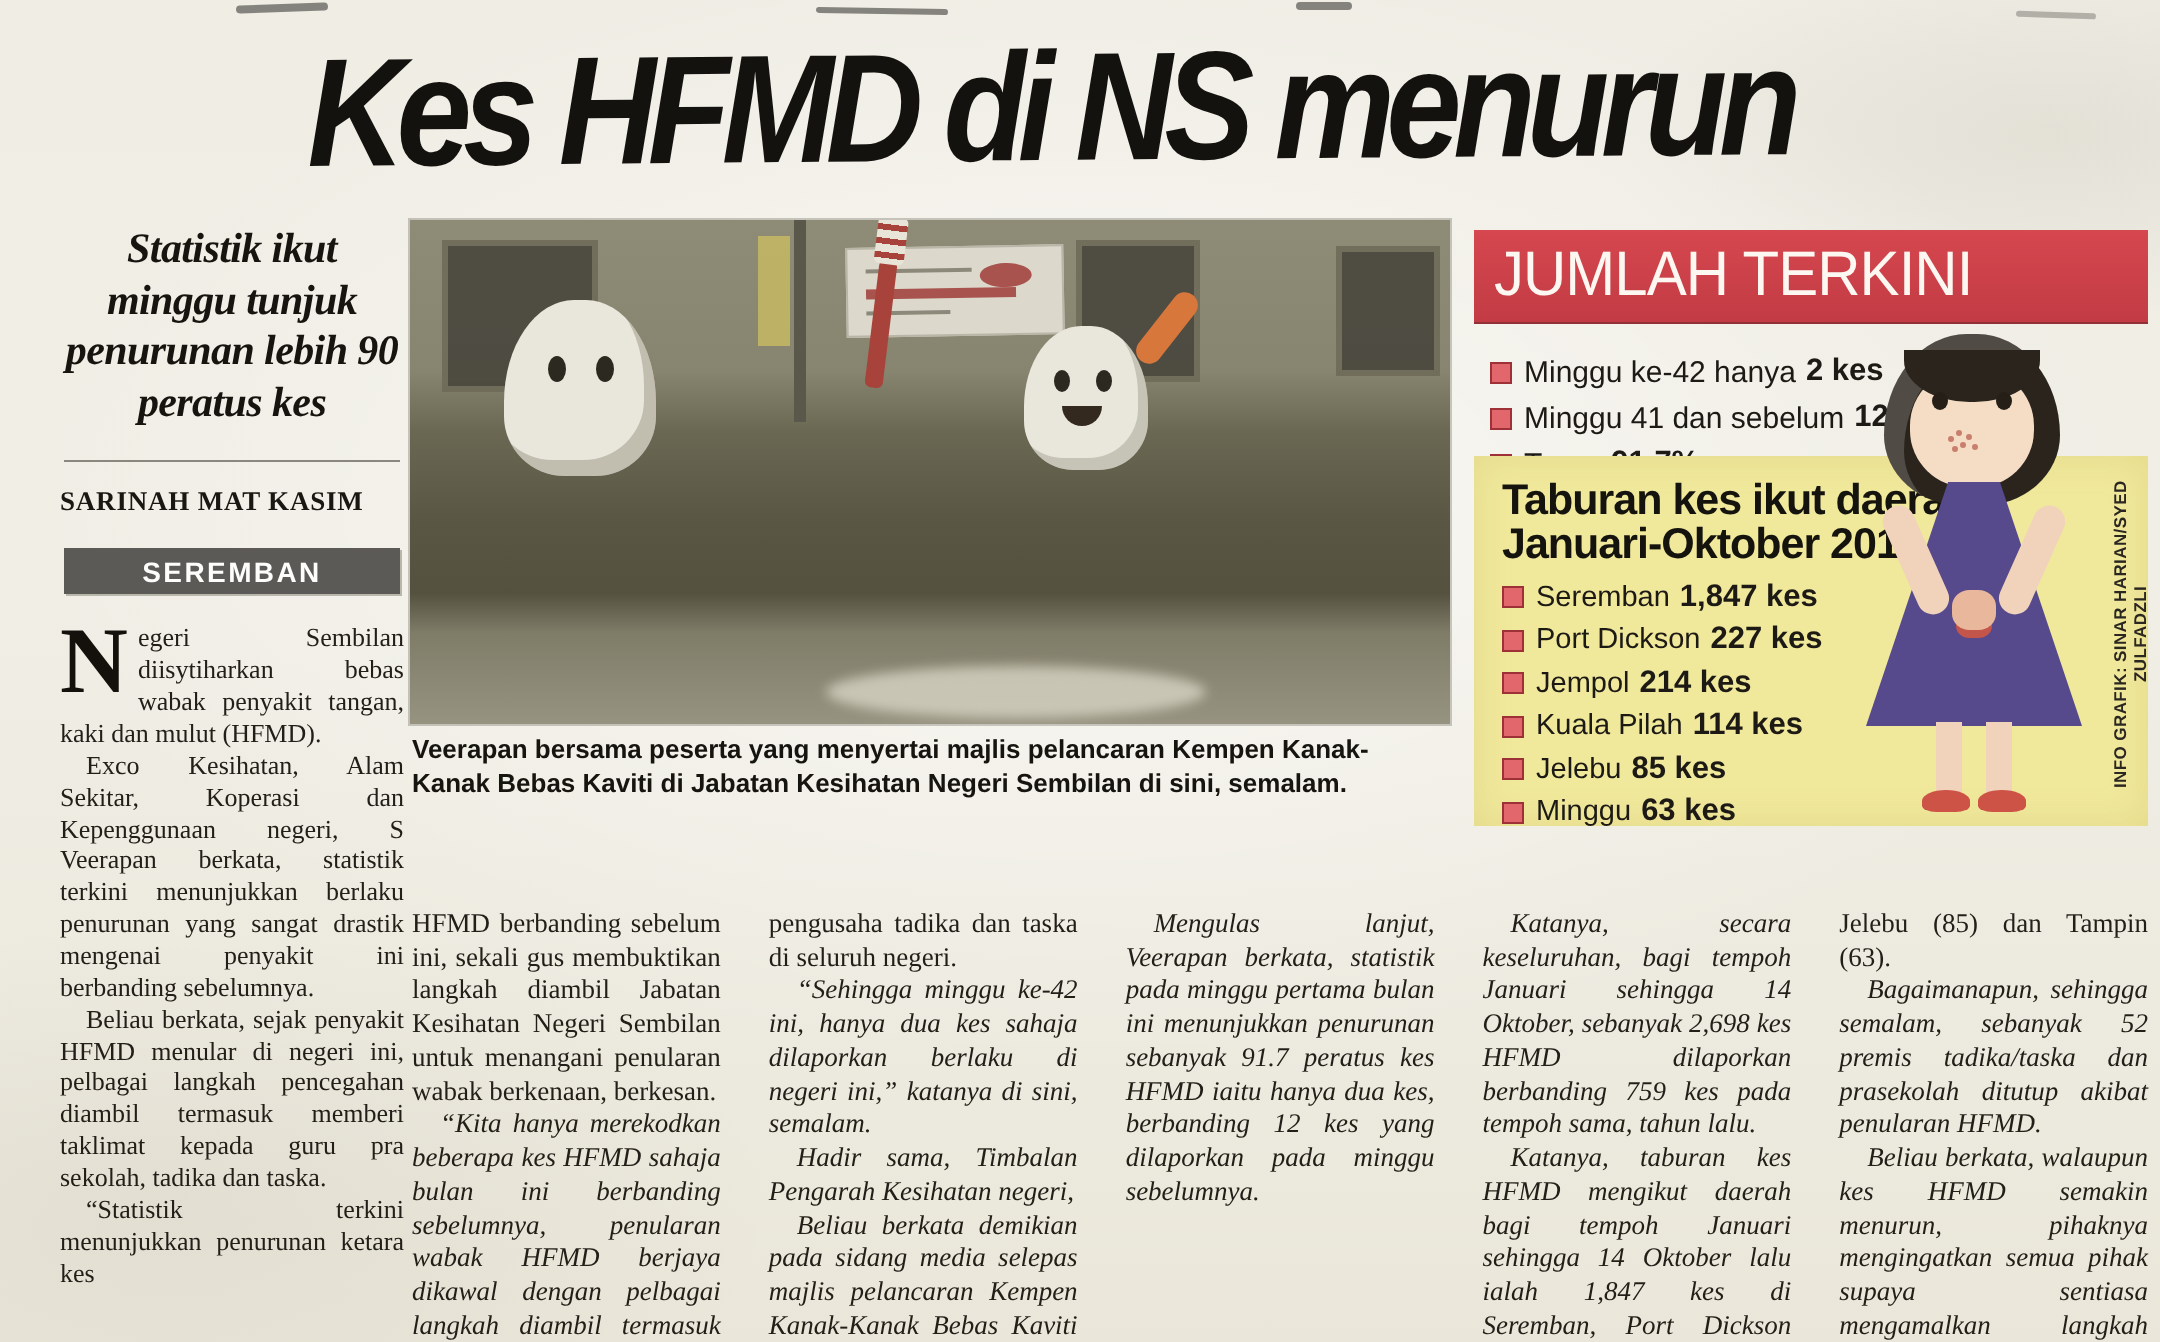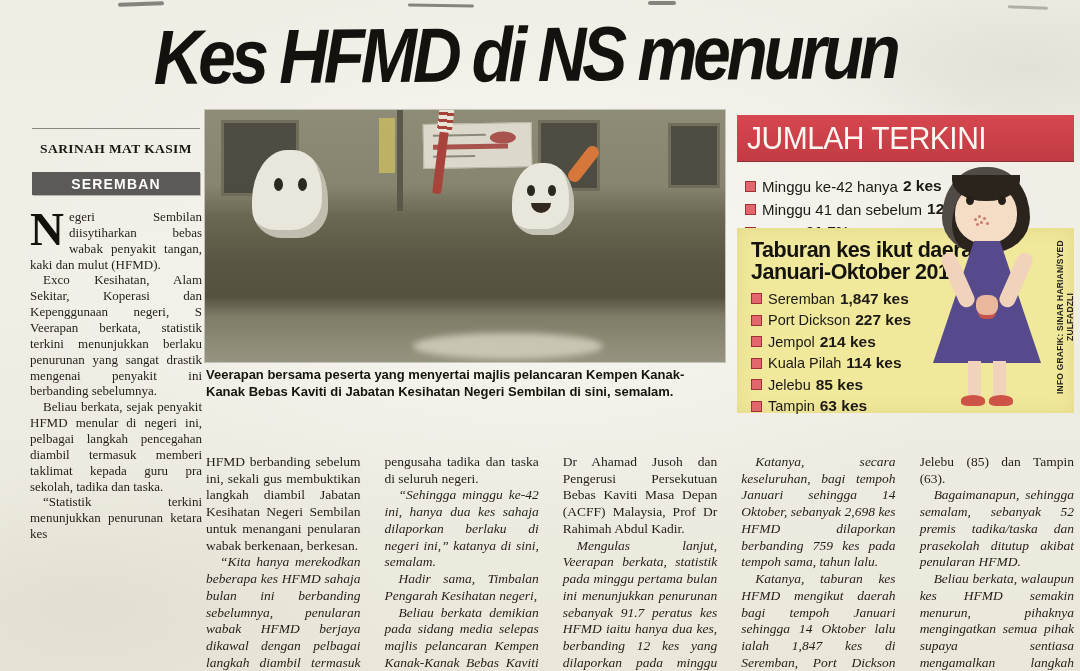--- a/index.html
+++ b/index.html
@@ -31,21 +31,21 @@
   }
 
   
   .col-left { position:absolute; left:30px; top:112px; width:172px; }
   .standfirst {
     font-style:italic; font-weight:bold; font-size:21px; line-height:1.22;
     text-align:center; color:#17140f; letter-spacing:-.3px;
   }
   .rule { border:none; border-top:1.5px solid #8a877e; margin:16px 2px 12px; }
   .byline {
-    text-align:center; font-weight:bold; font-size:13.5px; letter-spacing:.4px; color:#1a1712;
+    text-align:left; font-weight:bold; font-size:13.5px; letter-spacing:.4px; color:#1a1712;
   }
   .dateline {
     margin:15px 2px 14px; background:#5b5a56; color:#fdfdfb;
     font-family:"Liberation Sans", sans-serif; font-weight:bold;
     font-size:14px; letter-spacing:1.2px; text-align:center; padding:4px 0 3px;
     box-shadow:1px 1px 0 #b9b6ab;
   }
   .bodytext p {
     font-size:13px; line-height:1.22; text-align:justify; color:#221e18;
   }
@@ -177,20 +177,21 @@
 <div class="paper">
 
   <div class="tear" style="left:118px; top:2px; width:46px; height:4px; transform:rotate(-2deg);"></div>
   <div class="tear" style="left:408px; top:4px; width:66px; height:3px; transform:rotate(1deg);"></div>
   <div class="tear" style="left:648px; top:1px; width:28px; height:4px;"></div>
   <div class="tear" style="left:1008px; top:6px; width:40px; height:3px; transform:rotate(2deg); opacity:.3;"></div>
 
   <h1 class="headline">Kes HFMD di NS menurun</h1>
 
   <div class="col-left">
+    <div class="standfirst">Statistik ikut minggu tunjuk penurunan lebih 90 peratus kes</div>
     <hr class="rule">
     <div class="byline">SARINAH MAT KASIM</div>
     <div class="dateline">SEREMBAN</div>
     <div class="bodytext">
         <p><span class="dropcap">N</span>egeri Sembilan diisytiharkan bebas wabak penyakit tangan, kaki dan mulut (HFMD).</p>
         <p class="ind">Exco Kesihatan, Alam Sekitar, Koperasi dan Kepenggunaan negeri, S Veerapan berkata, statistik terkini menunjukkan berlaku penurunan yang sangat drastik mengenai penyakit ini berbanding sebelumnya.</p>
         <p class="ind">Beliau berkata, sejak penyakit HFMD menular di negeri ini, pelbagai langkah pencegahan diambil termasuk memberi taklimat kepada guru pra sekolah, tadika dan taska.</p>
         <p class="ind">“Statistik terkini menunjukkan penurunan ketara kes</p>
       </div>
   </div>
@@ -364,21 +365,21 @@
             <span>Kuala Pilah</span>
             <b>114 kes</b>
           </div>
           <div class="stat-row">
             <span class="sq"></span>
             <span>Jelebu</span>
             <b>85 kes</b>
           </div>
           <div class="stat-row">
             <span class="sq"></span>
-            <span>Tampin</span>
+            <span>Minggu</span>
             <b>63 kes</b>
           </div>
         </div>
     </div>
     <div class="girl">
       <div class="hair"></div>
       <div class="face"></div>
       <div class="bangs"></div>
       <span class="eye" style="left:38px;"></span>
       <span class="eye" style="left:70px;"></span>
@@ -400,21 +401,20 @@
         <p>HFMD berbanding sebelum ini, sekali gus membuktikan langkah diambil Jabatan Kesihatan Negeri Sembilan untuk menangani penularan wabak berkenaan, berkesan.</p>
         <p class="ind">“Kita hanya merekodkan beberapa kes HFMD sahaja bulan ini berbanding sebelumnya, penularan wabak HFMD berjaya dikawal dengan pelbagai langkah diambil termasuk kempen berterusan membabitkan</p>
       </div>
     <div class="bcol">
         <p>pengusaha tadika dan taska di seluruh negeri.</p>
         <p class="ind">“Sehingga minggu ke-42 ini, hanya dua kes sahaja dilaporkan berlaku di negeri ini,” katanya di sini, semalam.</p>
         <p class="ind">Hadir sama, Timbalan Pengarah Kesihatan negeri,</p>
         <p class="ind">Beliau berkata demikian pada sidang media selepas majlis pelancaran Kempen Kanak-Kanak Bebas Kaviti di Jabatan Kesihatan Negeri Sembilan di sini, semalam.</p>
       </div>
     <div class="bcol">
-        <p>Dr Ahamad Jusoh dan Pengerusi Persekutuan Bebas Kaviti Masa Depan (ACFF) Malaysia, Prof Dr Rahimah Abdul Kadir.</p>
         <p class="ind">Mengulas lanjut, Veerapan berkata, statistik pada minggu pertama bulan ini menunjukkan penurunan sebanyak 91.7 peratus kes HFMD iaitu hanya dua kes, berbanding 12 kes yang dilaporkan pada minggu sebelumnya.</p>
       </div>
     <div class="bcol">
         <p class="ind">Katanya, secara keseluruhan, bagi tempoh Januari sehingga 14 Oktober, sebanyak 2,698 kes HFMD dilaporkan berbanding 759 kes pada tempoh sama, tahun lalu.</p>
         <p class="ind">Katanya, taburan kes HFMD mengikut daerah bagi tempoh Januari sehingga 14 Oktober lalu ialah 1,847 kes di Seremban, Port Dickson (227), Jempol (214), Kuala Pilah (144), Rembau (118),</p>
       </div>
     <div class="bcol">
         <p>Jelebu (85) dan Tampin (63).</p>
         <p class="ind">Bagaimanapun, sehingga semalam, sebanyak 52 premis tadika/taska dan prasekolah ditutup akibat penularan HFMD.</p>
         <p class="ind">Beliau berkata, walaupun kes HFMD semakin menurun, pihaknya mengingatkan semua pihak supaya sentiasa mengamalkan langkah pencegahan bagi mengelakkan penularan semula wabak berkenaan.</p>

